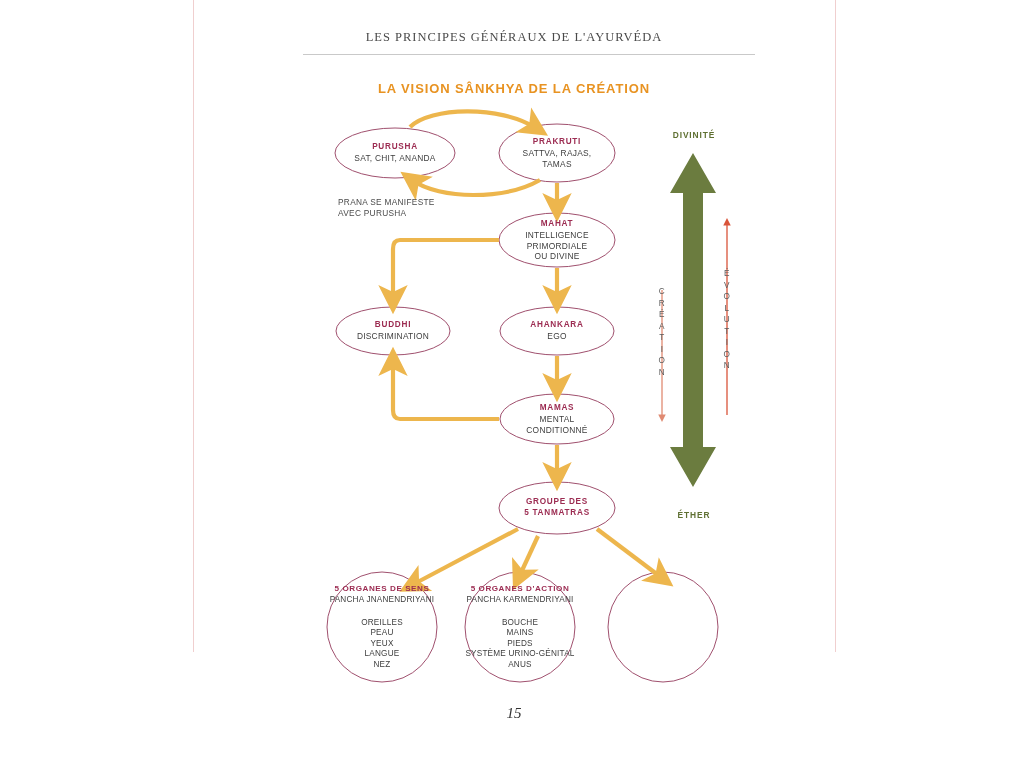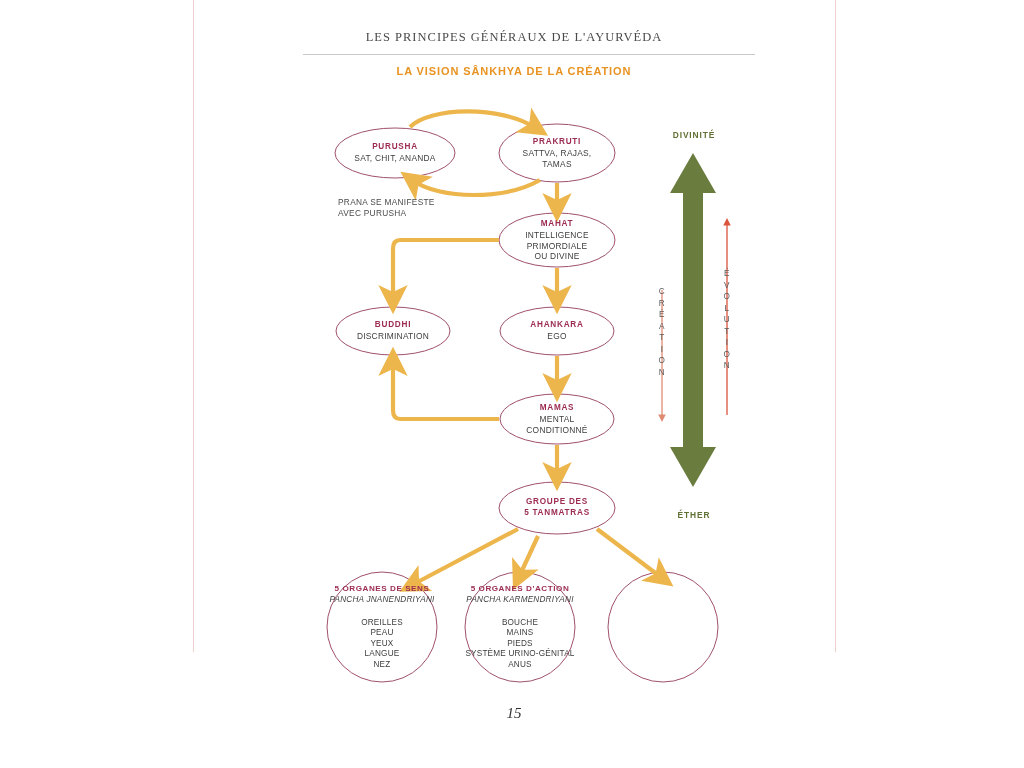--- a/index.html
+++ b/index.html
@@ -26,23 +26,23 @@
     letter-spacing:1.0px;
     color:#4a4a4a;
   }
   .runhead-rule{
     position:absolute;left:303px;top:54px;width:452px;height:1px;
     background:#c9c9c9;
   }
 
   
   .section-title{
-    position:absolute;left:193px;top:65px;width:642px;
-    text-align:center;
-    font-size:11px;
+    position:absolute;left:193px;top:81px;width:642px;
+    text-align:center;
+    font-size:13px;
     font-weight:bold;
     letter-spacing:0.9px;
     color:#e89322;
   }
 
   
   #canvas{position:absolute;left:0;top:0;width:1024px;height:768px;}
 
   
   .node{
@@ -72,21 +72,21 @@
     font-size:8.2px;
     line-height:10.6px;
     letter-spacing:.2px;
     transform:translate(-50%,-50%);
     white-space:nowrap;
   }
   .circ-node .t{
     display:block;color:#9c2c52;font-weight:bold;font-size:8.1px;
     letter-spacing:.55px;margin-bottom:.5px;
   }
-  .circ-node .sub{display:block;margin-bottom:12px;font-style:italic;}
+  .circ-node .sub{display:block;margin-bottom:12px;}
   .circ-node .it{display:block;}
 
   
   .note{
     position:absolute;
     color:#4a4a4a;
     font-size:8.3px;
     line-height:10.6px;
     letter-spacing:.3px;
     white-space:nowrap;

